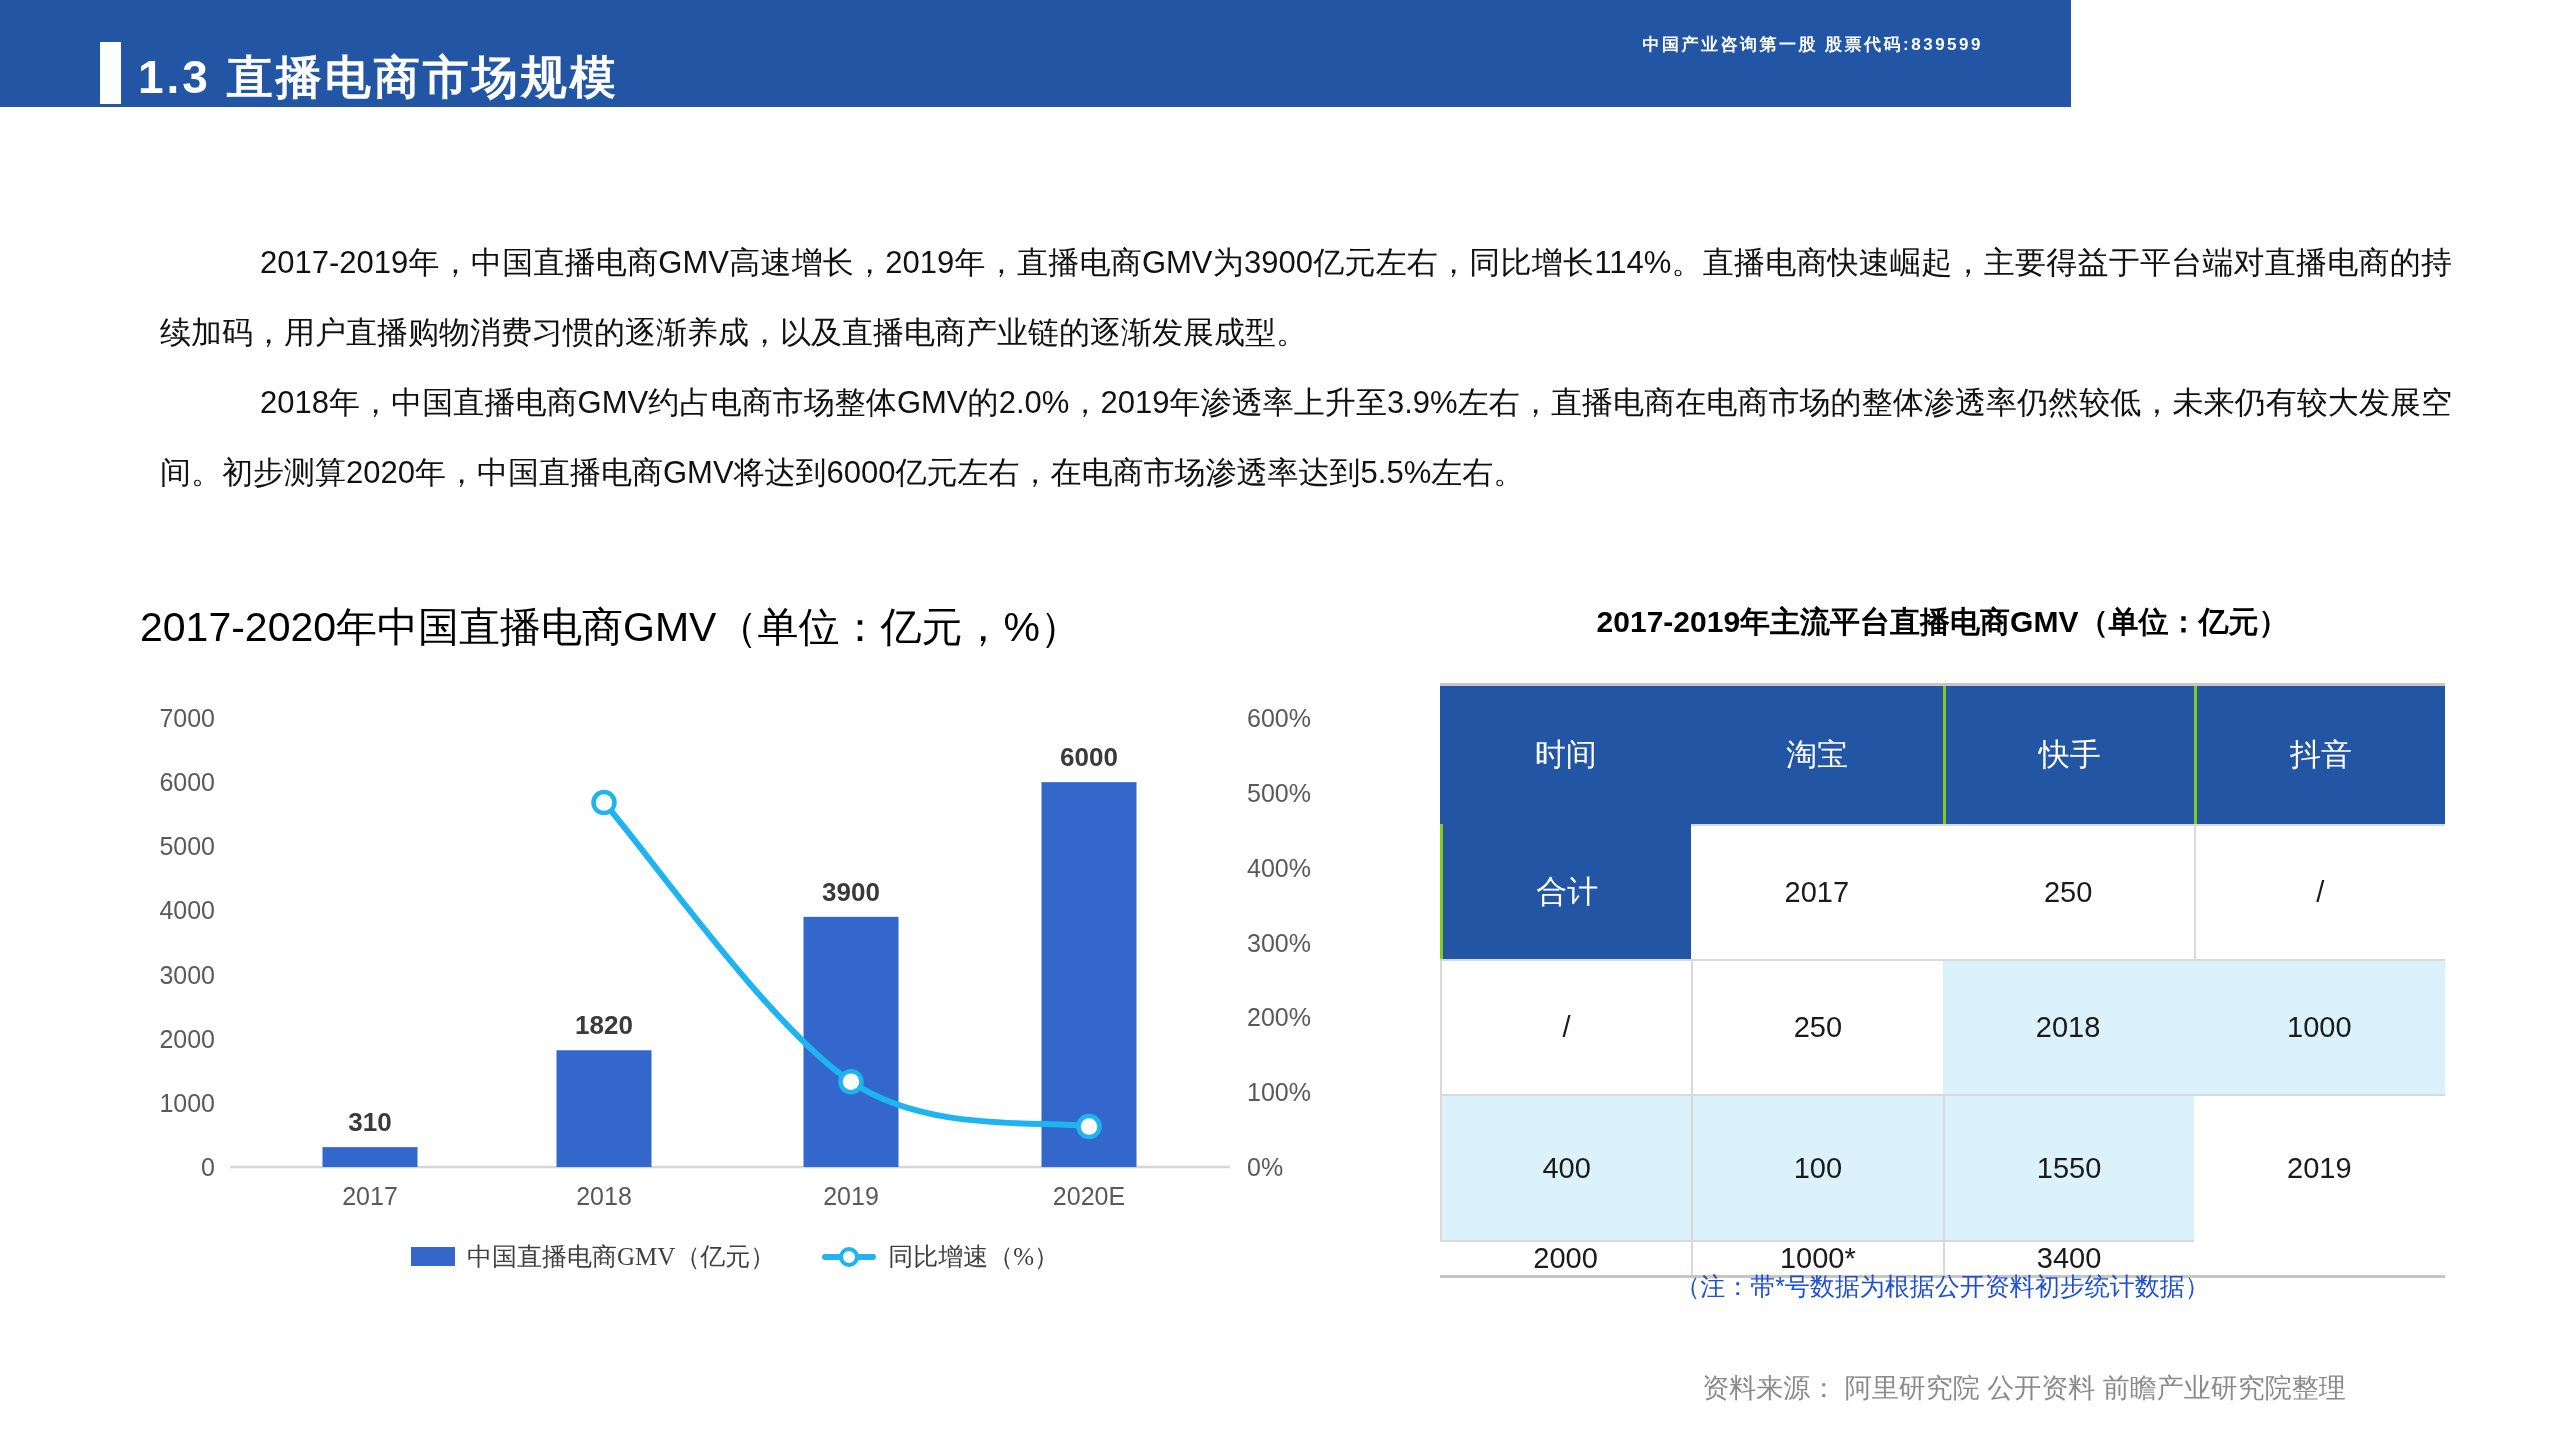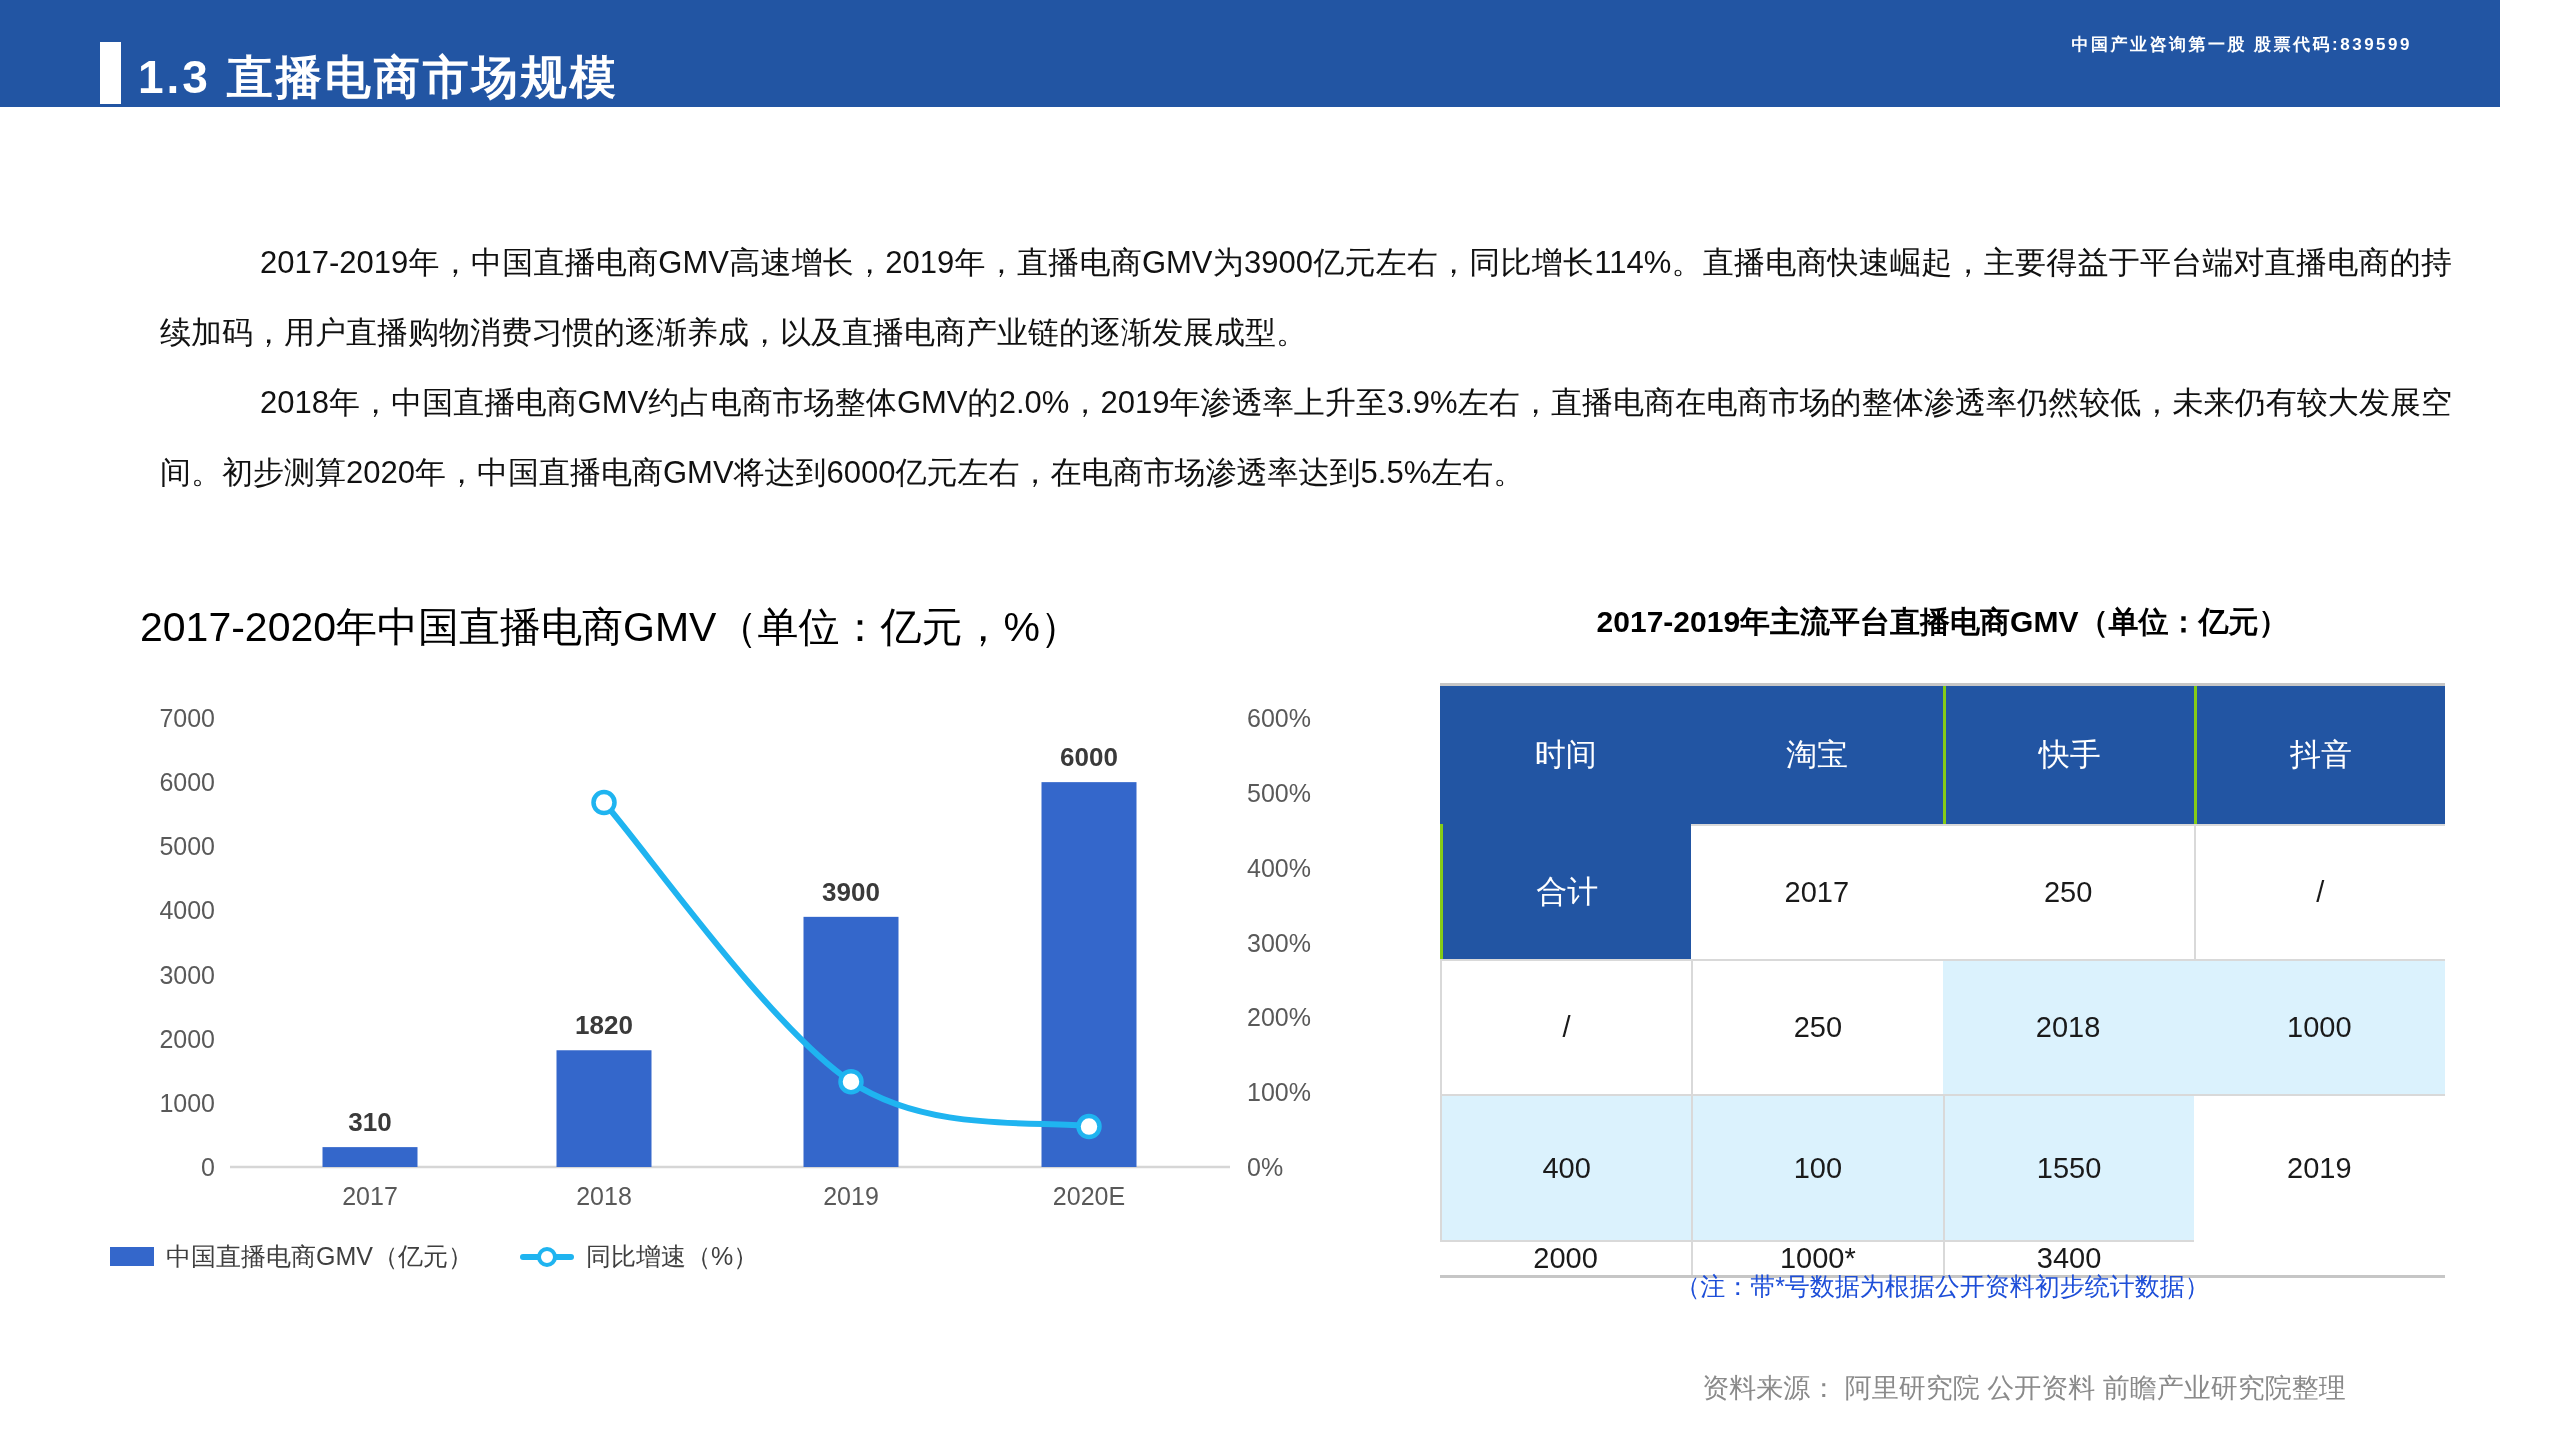--- a/index.html
+++ b/index.html
@@ -1,39 +1,39 @@
 <!DOCTYPE html>
 <html><head>
 <meta charset="utf-8">
 <style>
   html,body{margin:0;padding:0;background:#ffffff;}
   body{width:2559px;height:1439px;position:relative;overflow:hidden;
        font-family:"Liberation Sans","DejaVu Sans",sans-serif;}
 
   
-  .header{position:absolute;left:0;top:0;width:2500px;height:107px;background:#2255A3;}
+  .header{position:absolute;left:0;top:0;width:2071px;height:107px;background:#2255A3;}
   .accent-bar{position:absolute;left:100px;top:42px;width:21px;height:62px;background:#ffffff;}
   .header-title{position:absolute;left:138px;top:52px;font-size:46px;line-height:50px;
                 color:#ffffff;font-weight:bold;letter-spacing:3px;white-space:nowrap;}
   .logo{position:absolute;right:88px;top:30px;color:#ffffff;text-align:left;}
   .logo-brand{font-size:42px;line-height:44px;font-weight:bold;letter-spacing:1px;white-space:nowrap;}
   .logo-tagline{font-size:17px;line-height:19px;font-weight:bold;letter-spacing:2.5px;
                 margin-top:5px;white-space:nowrap;}
 
   
   .body-text{position:absolute;left:160px;top:228px;width:2292px;color:#111111;
              font-size:31px;line-height:70px;text-align:justify;}
   .body-text p{margin:0;text-indent:100px;}
 
   
   .chart-title{position:absolute;left:140px;top:600px;width:1270px;text-align:left;
                font-size:41px;font-weight:normal;color:#000000;white-space:nowrap;}
   .chart-wrap{position:absolute;left:110px;top:690px;width:1250px;height:545px;}
   .legend{position:absolute;left:110px;top:1240px;width:1250px;display:flex;
-          align-items:center;gap:47px;}
+          justify-content:center;align-items:center;gap:47px;font-family:Liberation Serif, serif;}
   .legend-item{display:flex;align-items:center;gap:12px;font-size:25px;color:#3F3F3F;white-space:nowrap;}
   .swatch{display:inline-block;width:44px;height:19px;background:#3467CB;}
   .line-swatch{display:inline-block;position:relative;width:54px;height:6px;background:#1FB4F0;border-radius:3px;}
   .line-dot{position:absolute;left:50%;top:50%;transform:translate(-50%,-50%);
             width:12px;height:12px;border-radius:50%;background:#ffffff;border:4px solid #1FB4F0;}
 
   
   .table-title{position:absolute;left:1440px;top:602px;width:1005px;text-align:center;
                font-size:30px;font-weight:bold;color:#000000;white-space:nowrap;}
   .platform-table{position:absolute;left:1440px;top:683px;width:1005px;

